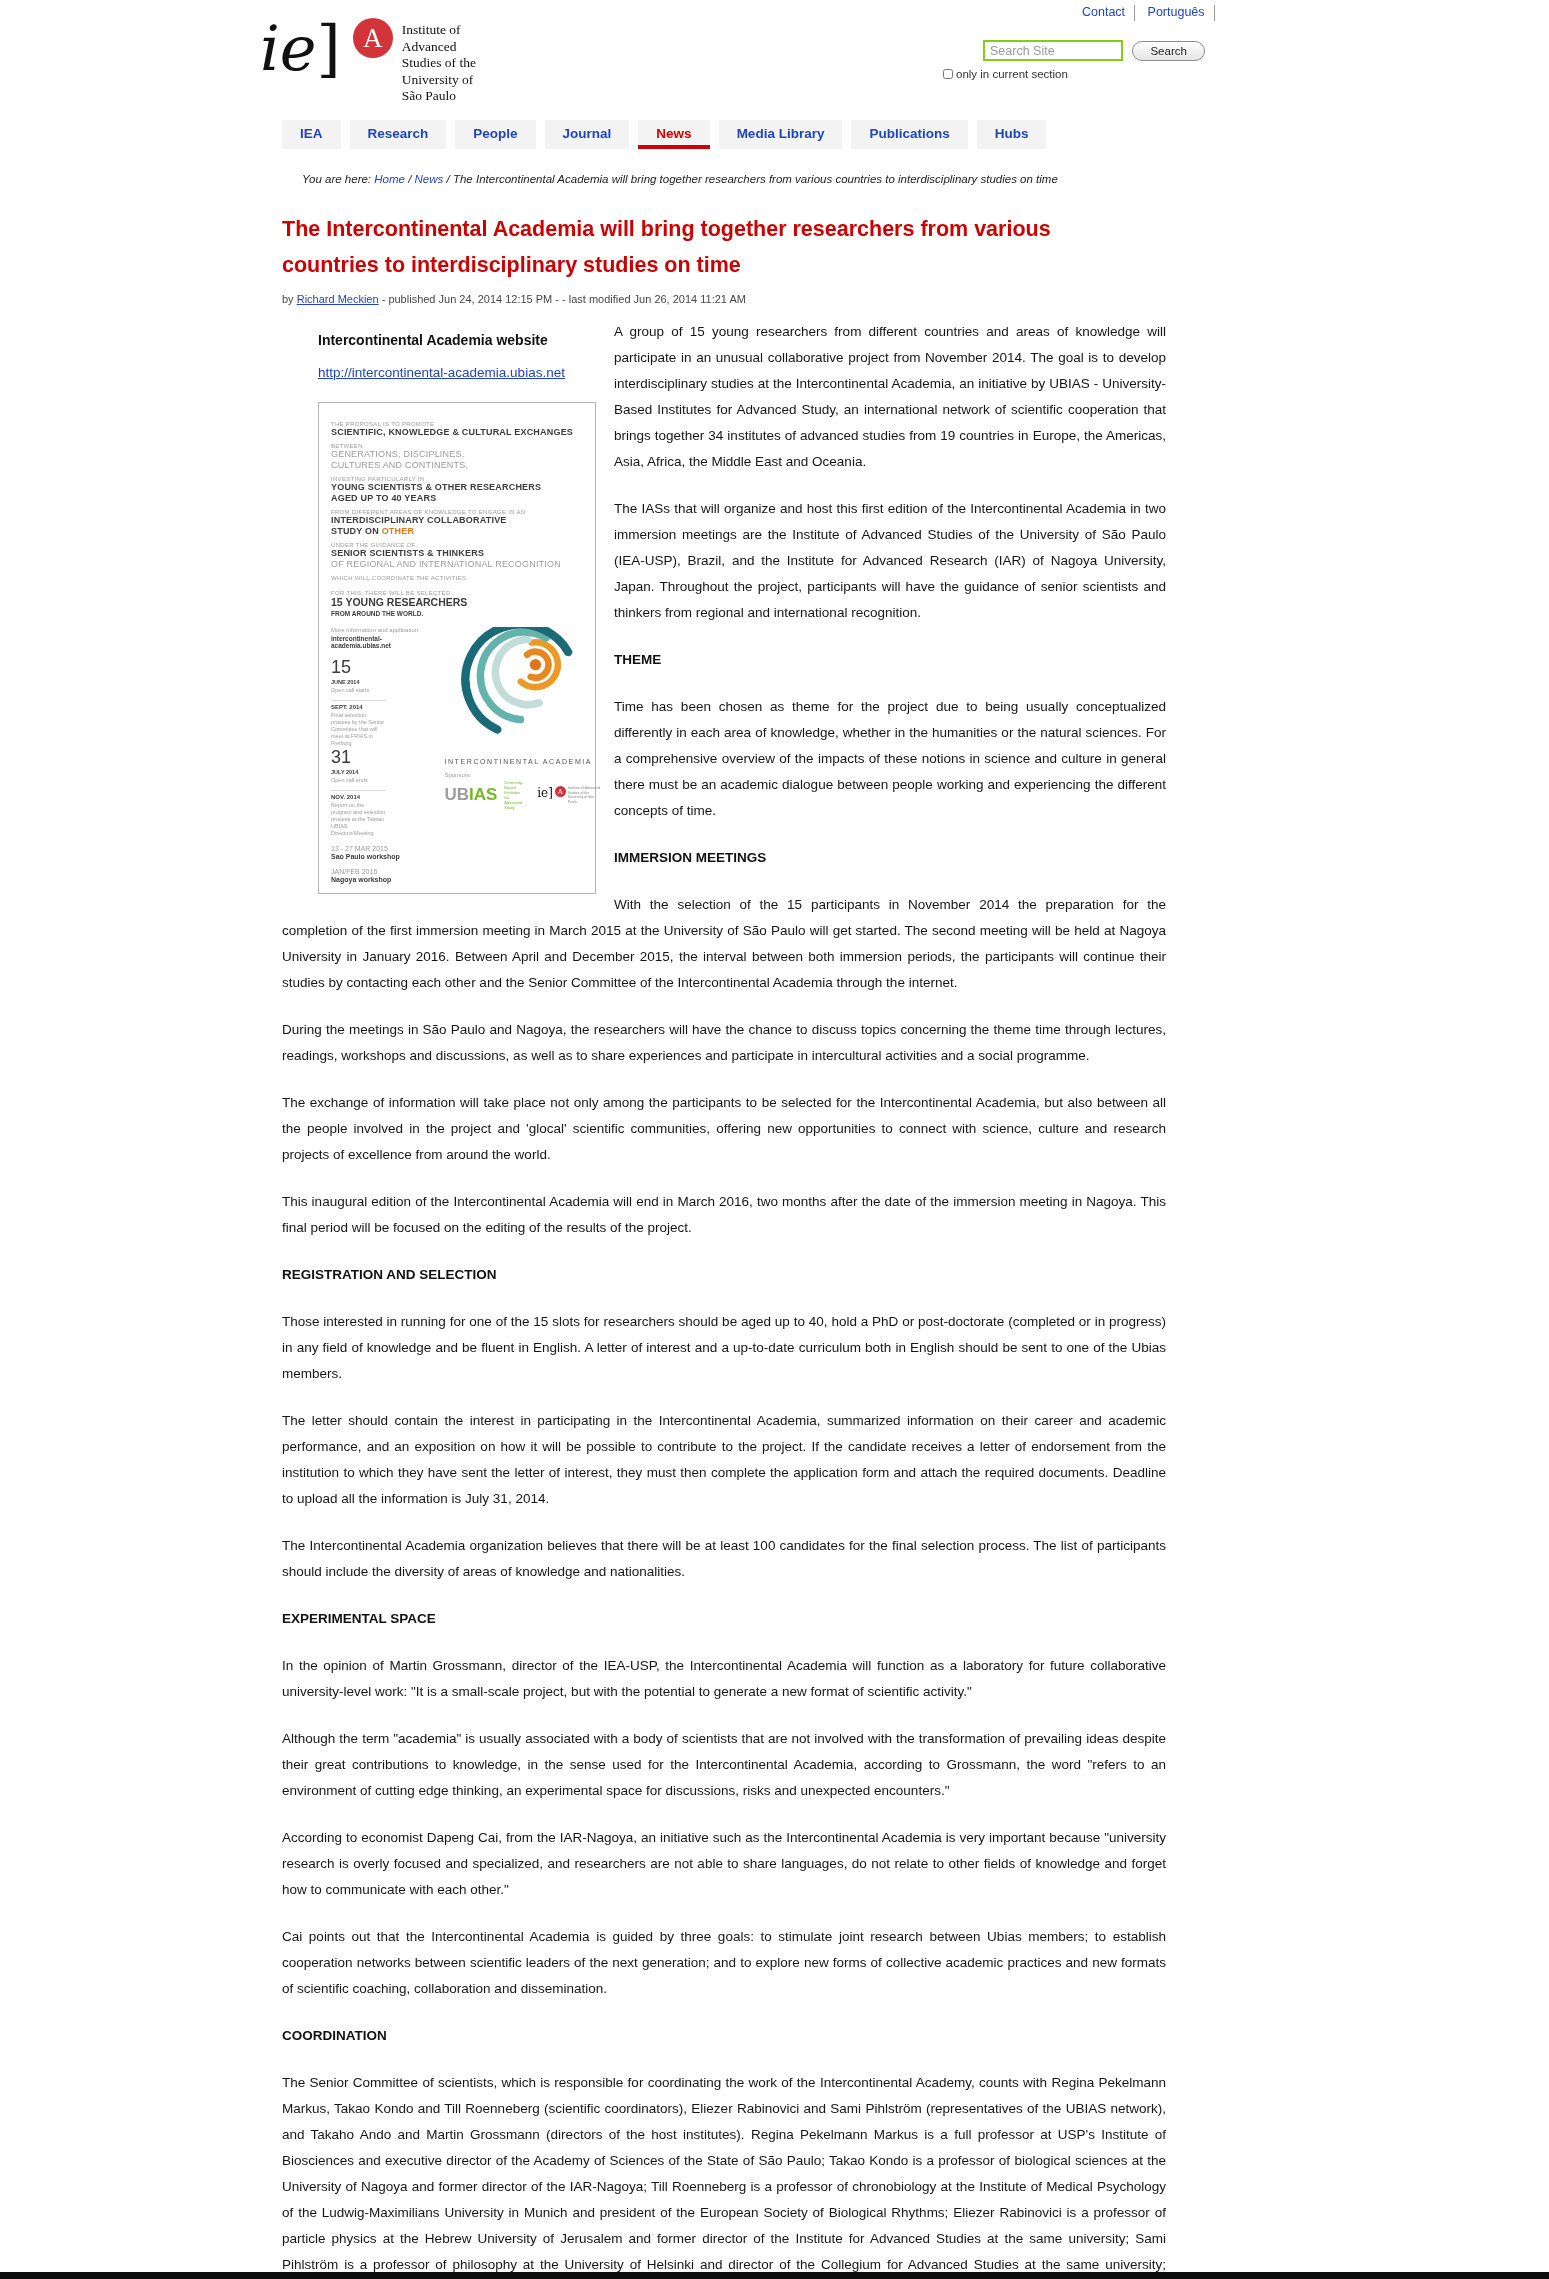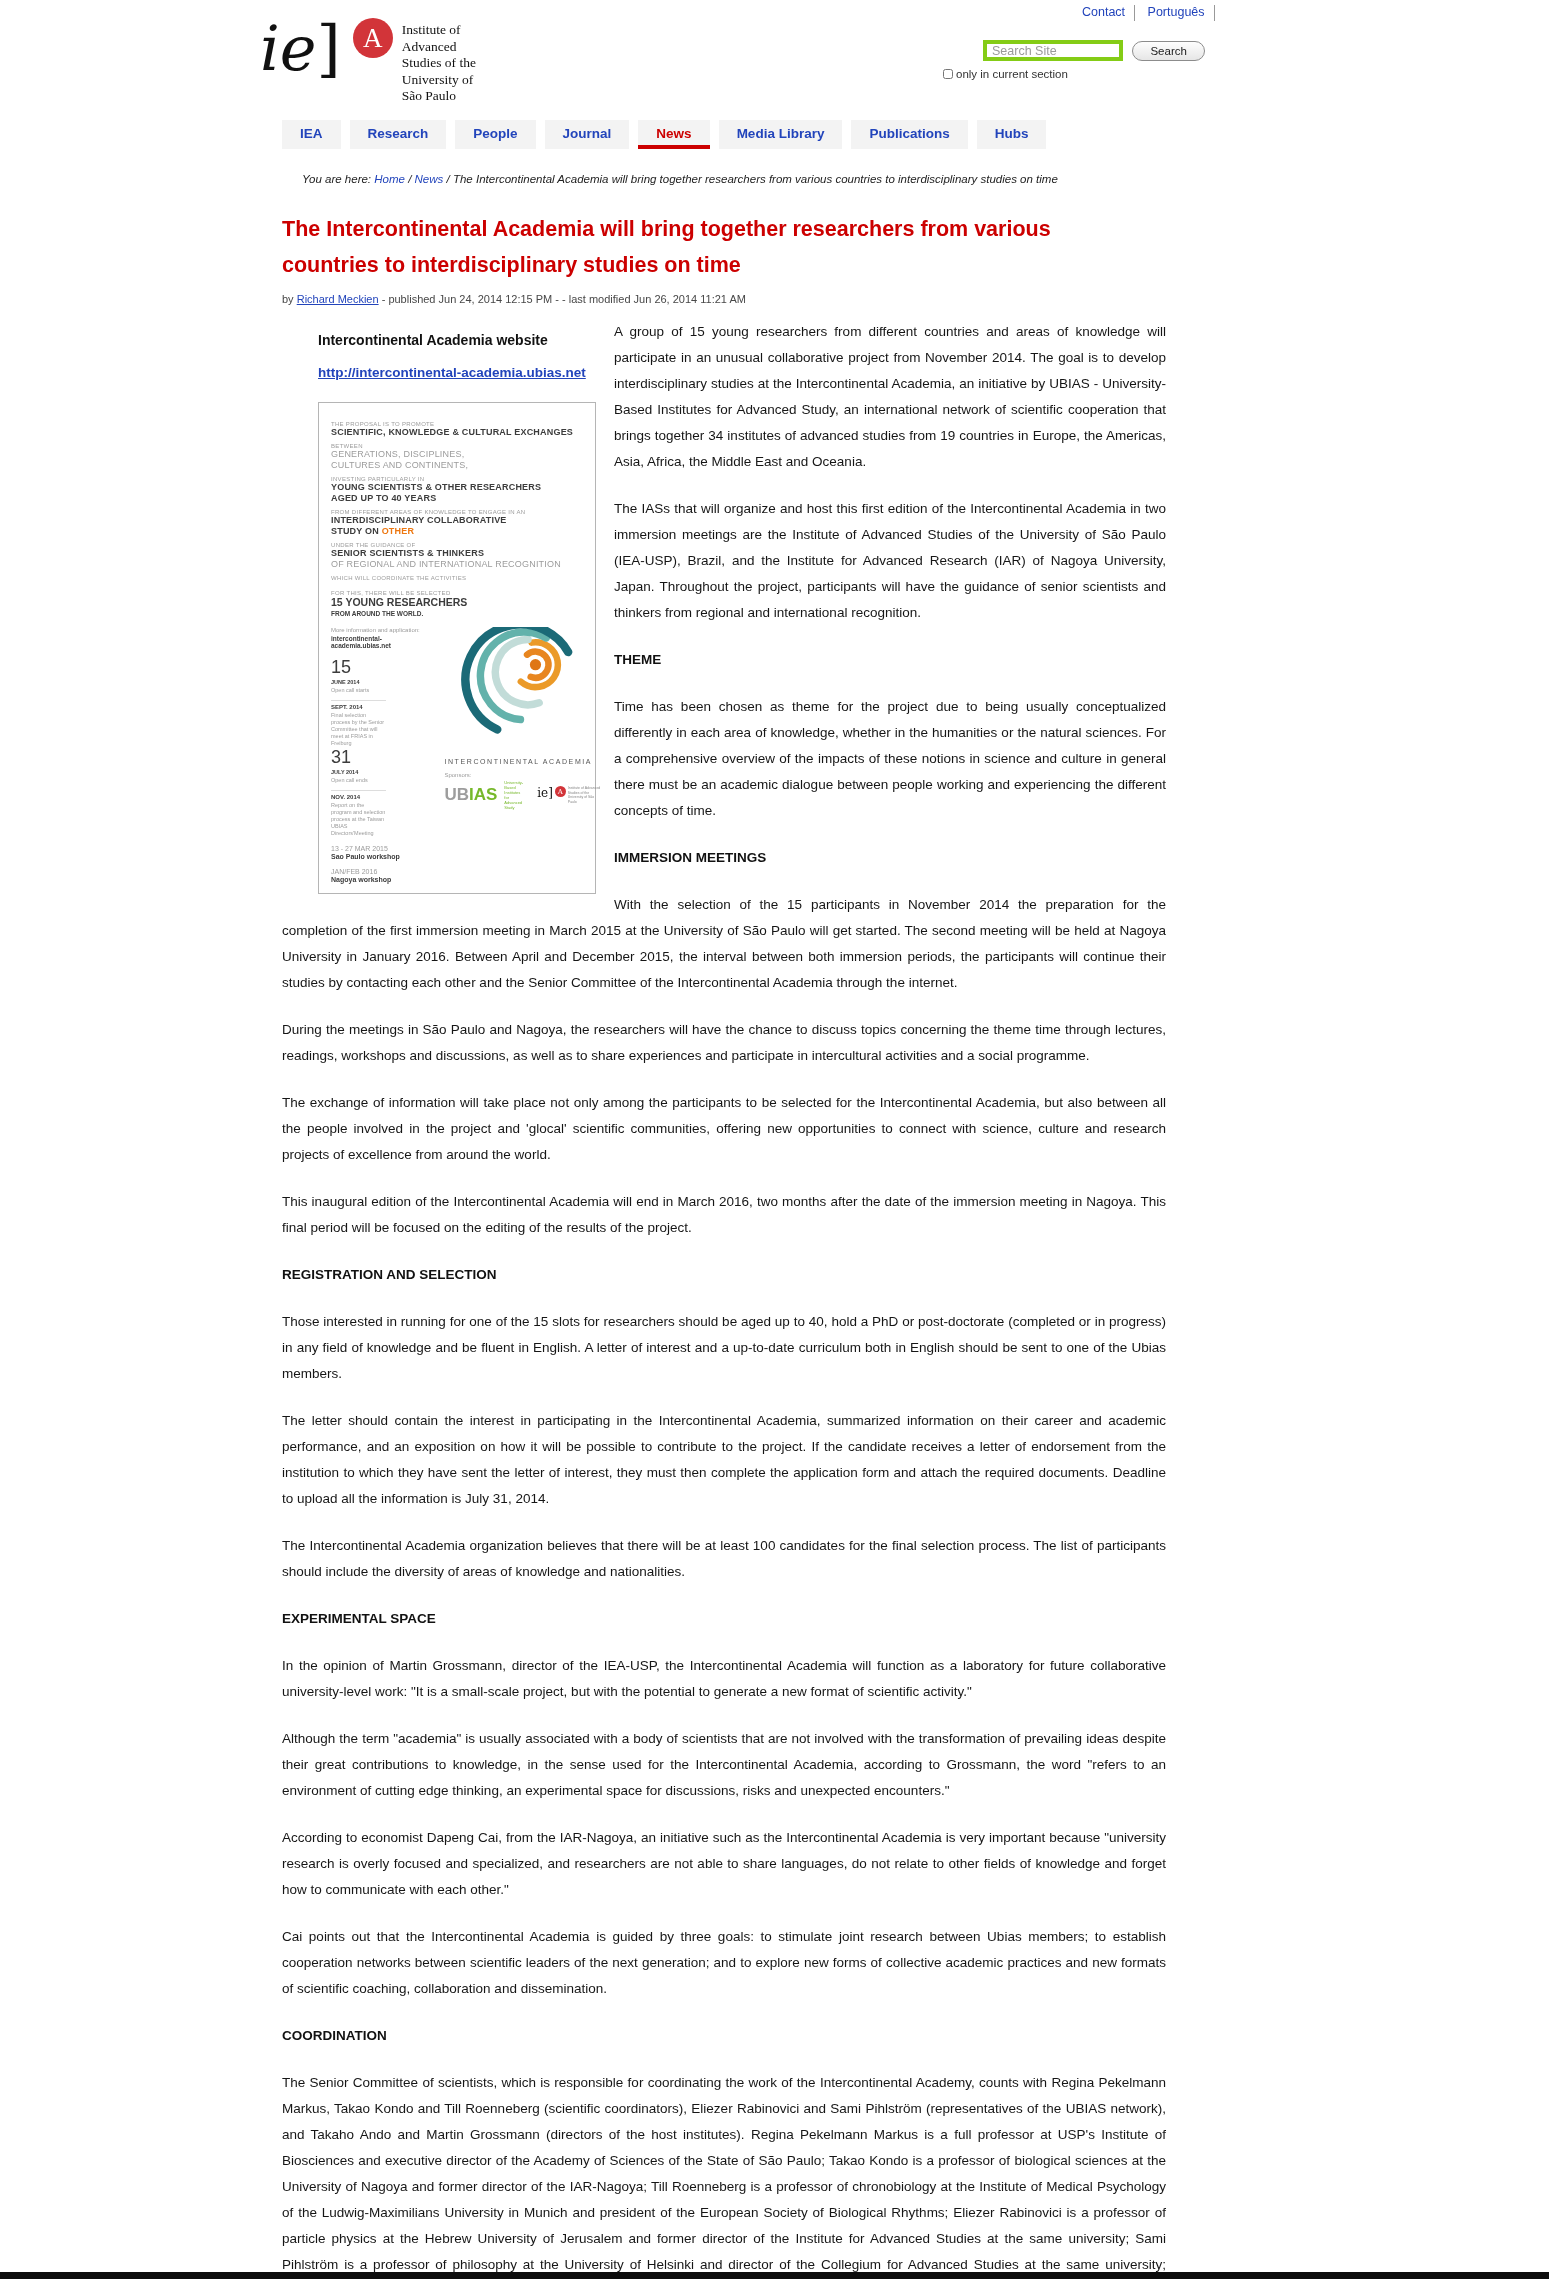--- a/index.html
+++ b/index.html
@@ -19,21 +19,21 @@
     width:40px; height:40px; border-radius:50%; background:#d23439; color:#fff;
     font-family:"Liberation Serif", serif; font-size:27px; display:flex; align-items:center;
     justify-content:center; margin:8px 9px 0 12px; flex:0 0 auto;
   }
   .logo-org { font-family:"Liberation Serif", serif; font-size:13.5px; line-height:16.5px; color:#111; margin-top:12px; }
 
   .top-links { position:absolute; left:1080px; top:5px; font-size:12.5px; }
   .top-links a { color:#2244bb; text-decoration:none; padding:0 9px 2px 2px; border-right:1px solid #999; margin-right:7px; }
 
   .search-area { position:absolute; left:983px; top:40px; white-space:nowrap; }
-  .search-input { width:140px; height:21px; border:4px solid #84cc16; font-size:12.5px; padding:2px 5px; color:#333; }
+  .search-input { width:140px; height:21px; border:2px solid #84cc16; font-size:12.5px; padding:2px 5px; color:#333; }
   .search-input::placeholder { color:#9a9a9a; }
   .search-btn {
     margin-left:5px; border:1px solid #8c8c8c; border-radius:11px; padding:3px 17px;
     background:linear-gradient(#fefefe,#e6e6e6); font-size:11.5px; color:#222;text-align:center;
   }
   .search-check { position:absolute; left:943px; top:68px; font-size:11.5px; color:#333; }
   .search-check input { width:10px; height:10px; margin:0 3px 0 0; vertical-align:-1px; }
 
   
   .nav { margin-left:282px; display:flex; gap:9px; }
@@ -54,21 +54,21 @@
   .byline a { color:#2244bb; text-decoration:underline; }
 
   .body-text { font-size:13.5px; line-height:26px; text-align:justify; color:#161616; }
   .body-text p { margin:0 0 21px; }
   .body-text h3 { font-size:13.5px; margin:4px 0 21px; color:#111; }
   .body-text a { color:#2244bb; text-decoration:underline; }
 
   
   .sidebar { float:left; width:278px; margin:8px 18px 6px 36px; }
   .sidebar-heading { font-size:14px; font-weight:bold; margin-bottom:7px; color:#111; text-align:left; }
-  .sidebar-link { font-size:13.5px;font-weight:bold; }
+  .sidebar-link { font-size:13.5px; }
   .poster {
     margin-top:16px; border:1px solid #b5b5b5; background:#fff; padding:13px 12px 10px;
     color:#4a4a4a; text-align:left; line-height:normal;
   }
   .pl-tiny { font-size:6px; color:#9c9c9c; letter-spacing:.3px; margin-top:5px; }
   .pl-bold { font-size:9px; font-weight:bold; color:#3c3c3c; line-height:11px; letter-spacing:.2px; }
   .pl-gray { font-size:9px; color:#9c9c9c; line-height:11px; letter-spacing:.2px; }
   .pl-big  { font-size:10.5px; font-weight:bold; color:#3c3c3c; line-height:13px; }
   .pl-world { font-size:6.5px; font-weight:bold; color:#3c3c3c; margin-top:1px; }
   .time-orange { color:#ed7710; }

